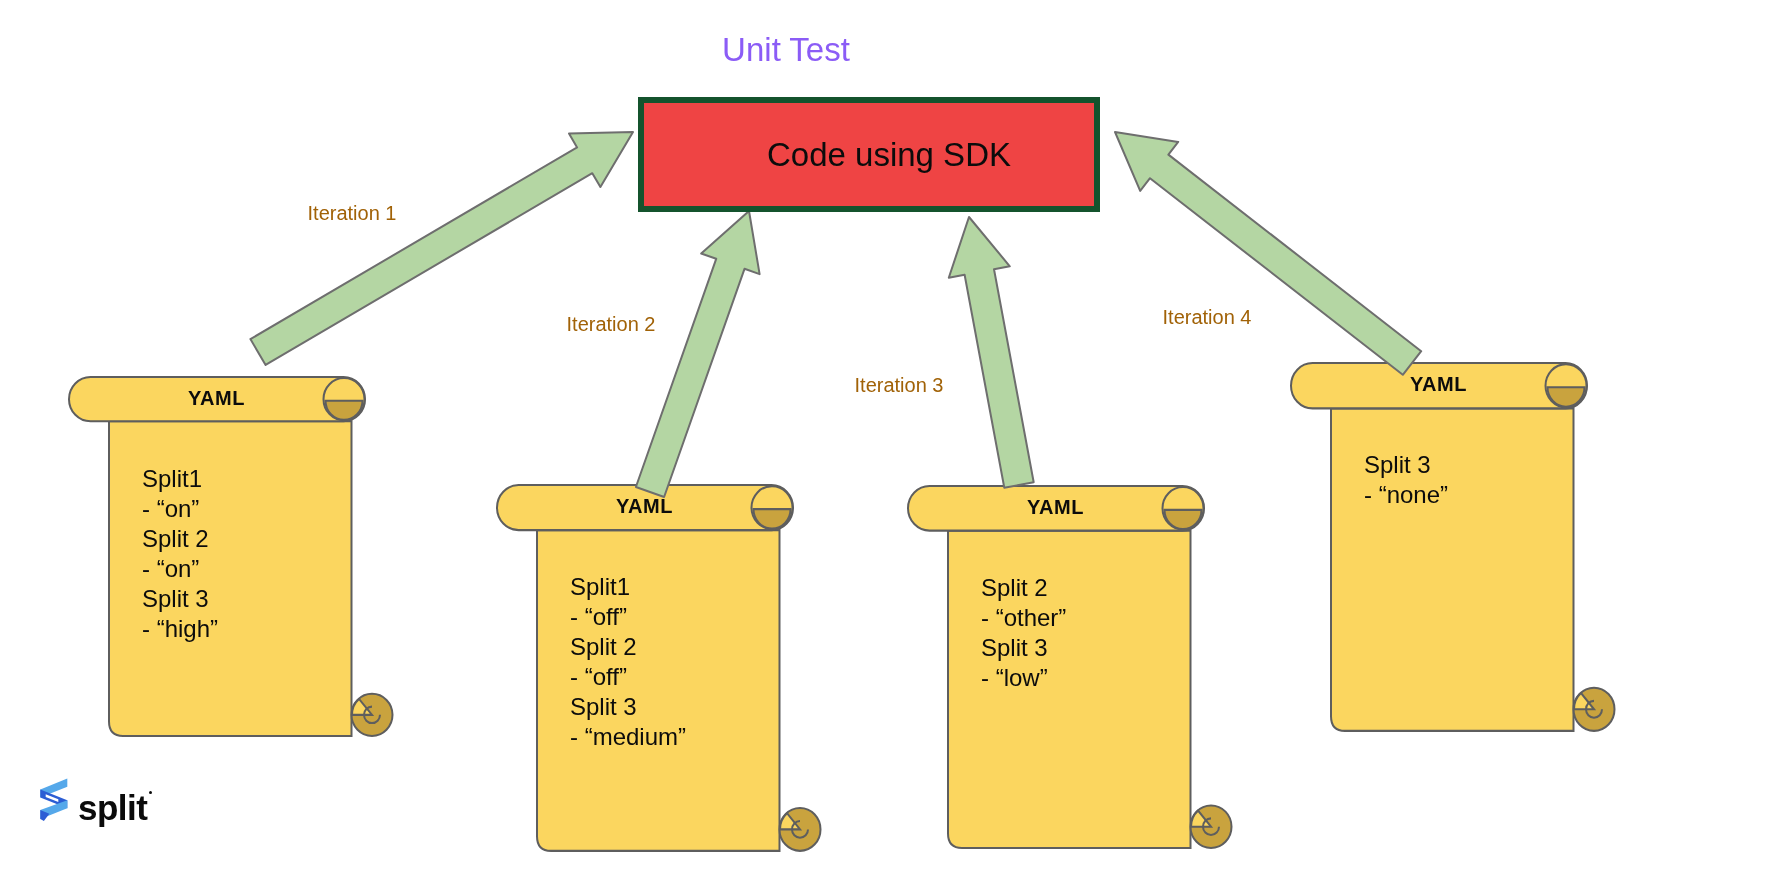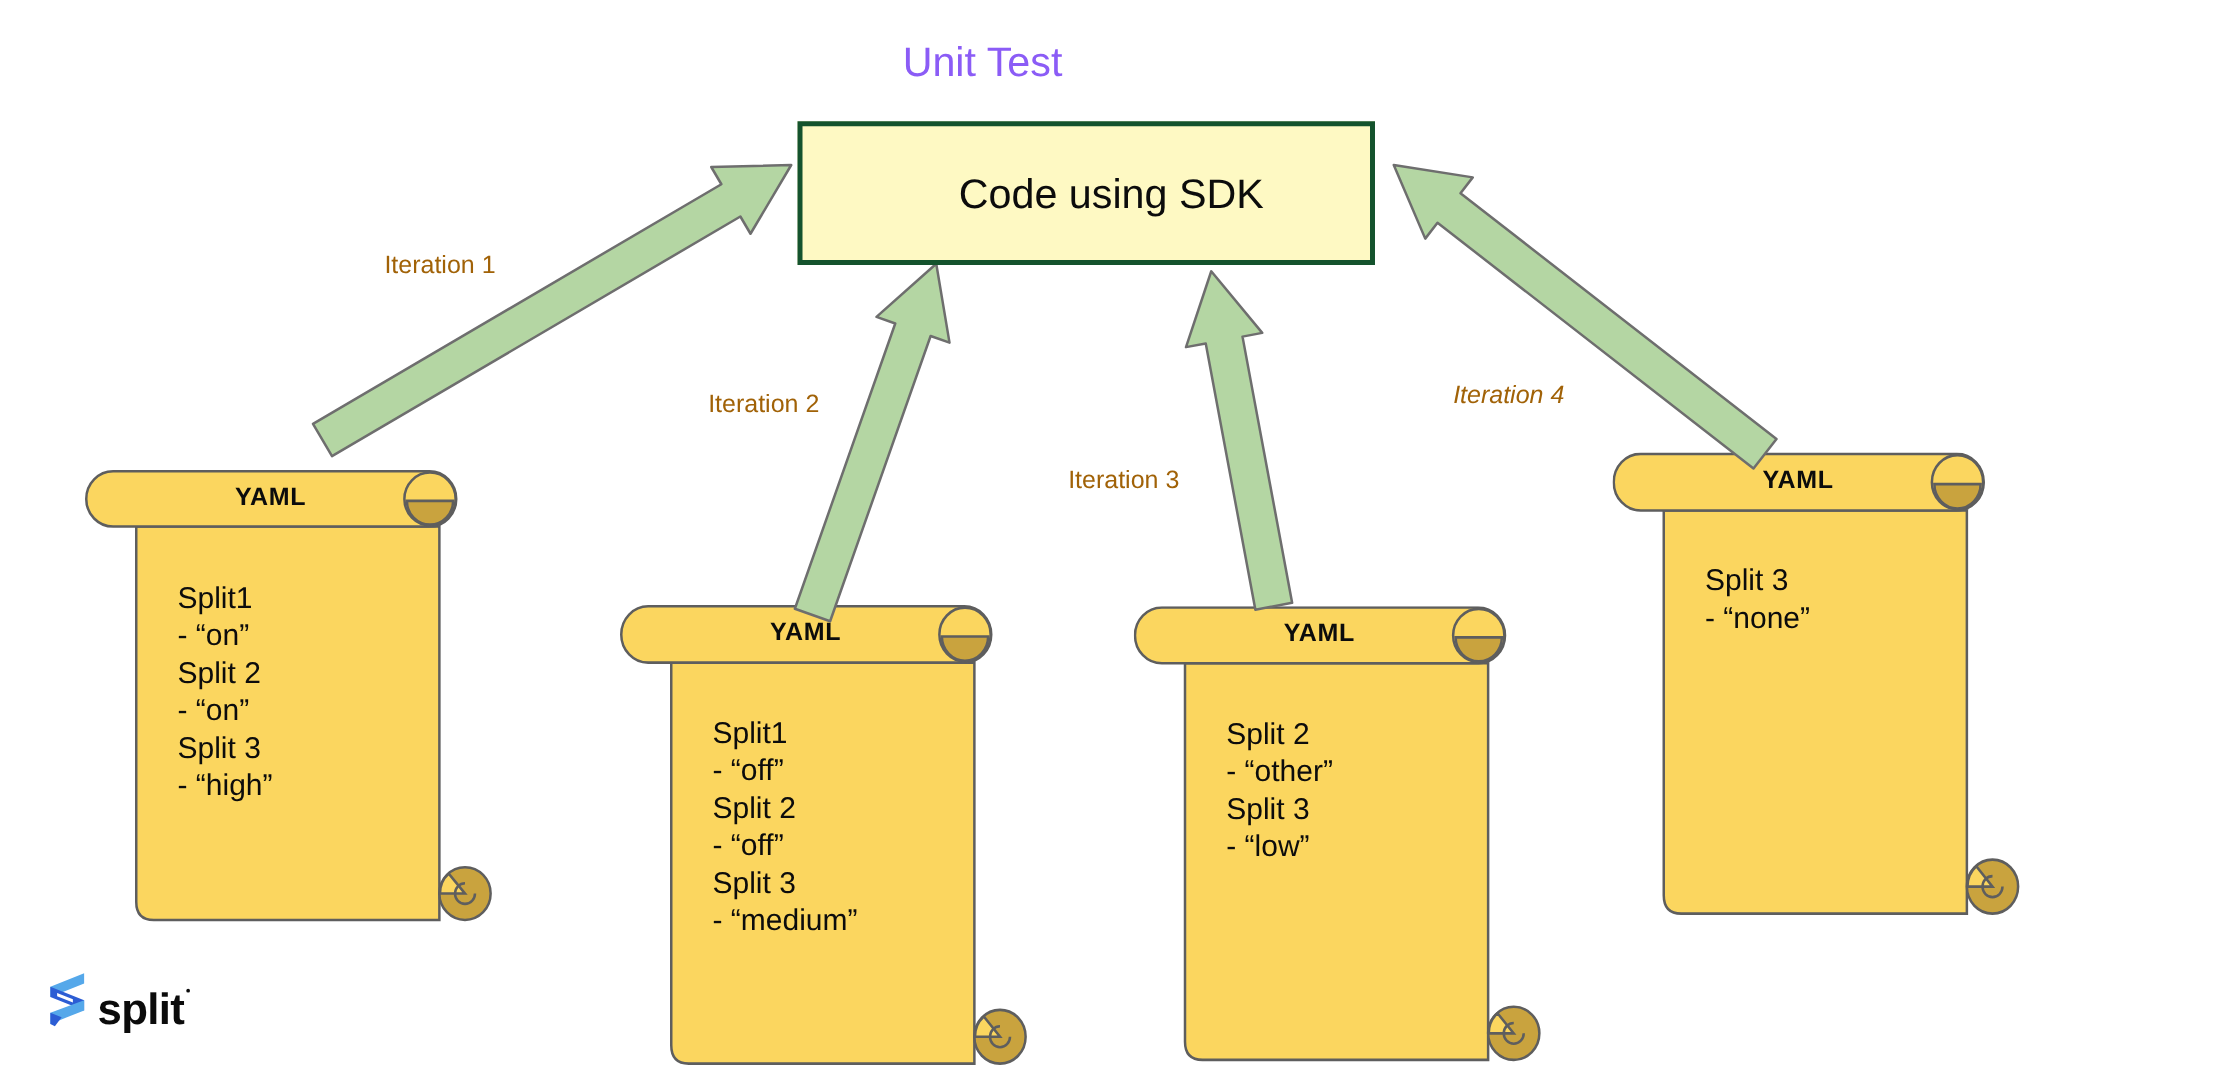--- a/index.html
+++ b/index.html
@@ -6,21 +6,21 @@
   .canvas {
     position:relative; width:1778px; height:870px; background:#ffffff;
     overflow:hidden; font-family:"Liberation Sans", sans-serif; color:#111;
   }
   .title {
     position:absolute; top:31px; left:786px; transform:translateX(-50%);
     font-size:33px; color:#8b5cf6; white-space:nowrap;
   }
   .sdk-box {
     position:absolute; left:638px; top:97px; width:462px; height:115px;
-    background:#fef9c3; border:4px solid #14532d; box-sizing:border-box;
+    background:#ef4444; border:6px solid #14532d; box-sizing:border-box;
     display:flex; align-items:center; justify-content:center;padding-left:40px;
   }
   .sdk-box span { font-size:33px; color:#0c0c0c; }
   .arrows-layer { position:absolute; left:0; top:0; width:1778px; height:870px; }
   .iter-label {
     position:absolute; transform:translate(-50%,-50%);
     font-size:20px; color:#a16207; white-space:nowrap;
   }
   .scroll { position:absolute; width:330px; }
   .scroll svg.shape { position:absolute; left:0; top:0; width:100%; height:100%; }
@@ -121,21 +121,21 @@
     <polygon points="1421.2,351.2 1168.4,154.6 1178.2,141.9 1115,132 1140.2,190.9 1150.0,178.2 1402.8,374.8" fill="#b4d6a3" stroke="#6e6e6e" stroke-width="2" stroke-linejoin="round"></polygon>
   </svg>
 
   <div class="sdk-box">
     <span>Code using SDK</span>
   </div>
 
   <div class="iter-label" style="left:352px; top:213px;">Iteration 1</div>
   <div class="iter-label" style="left:611px; top:324px;">Iteration 2</div>
   <div class="iter-label" style="left:899px; top:385px;">Iteration 3</div>
-  <div class="iter-label" style="left:1207px; top:317px;font-style:italic;">Iteration 4</div>
+  <div class="iter-label" style="left:1207px; top:317px;">Iteration 4</div>
 
   <div class="logo">
     <svg class="mark" viewBox="0 0 40 54">
       <polygon points="37,1 7,13 7,22 37,10" fill="#55a8ea"></polygon>
       <polygon points="7,13 37,25 37,34 7,22" fill="#2c5dd4"></polygon>
       <polygon points="13,18.5 27,24 27,27 13,21.5" fill="#ffffff"></polygon>
       <polygon points="37,25 7,36 7,46 37,34" fill="#55a8ea"></polygon>
       <polygon points="7,36 17,40 11,48 7,46" fill="#2c5dd4"></polygon>
     </svg>
     <div class="word">split<span class="tm-dot"></span></div>

